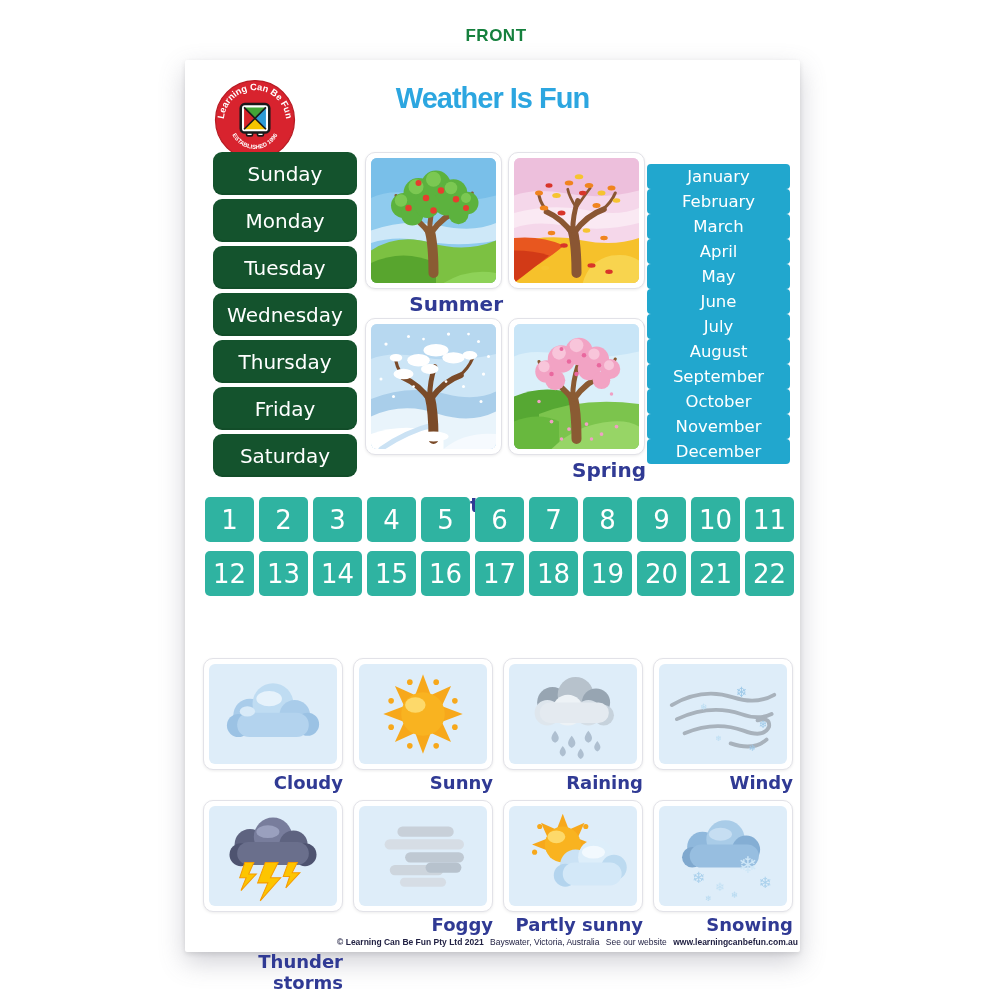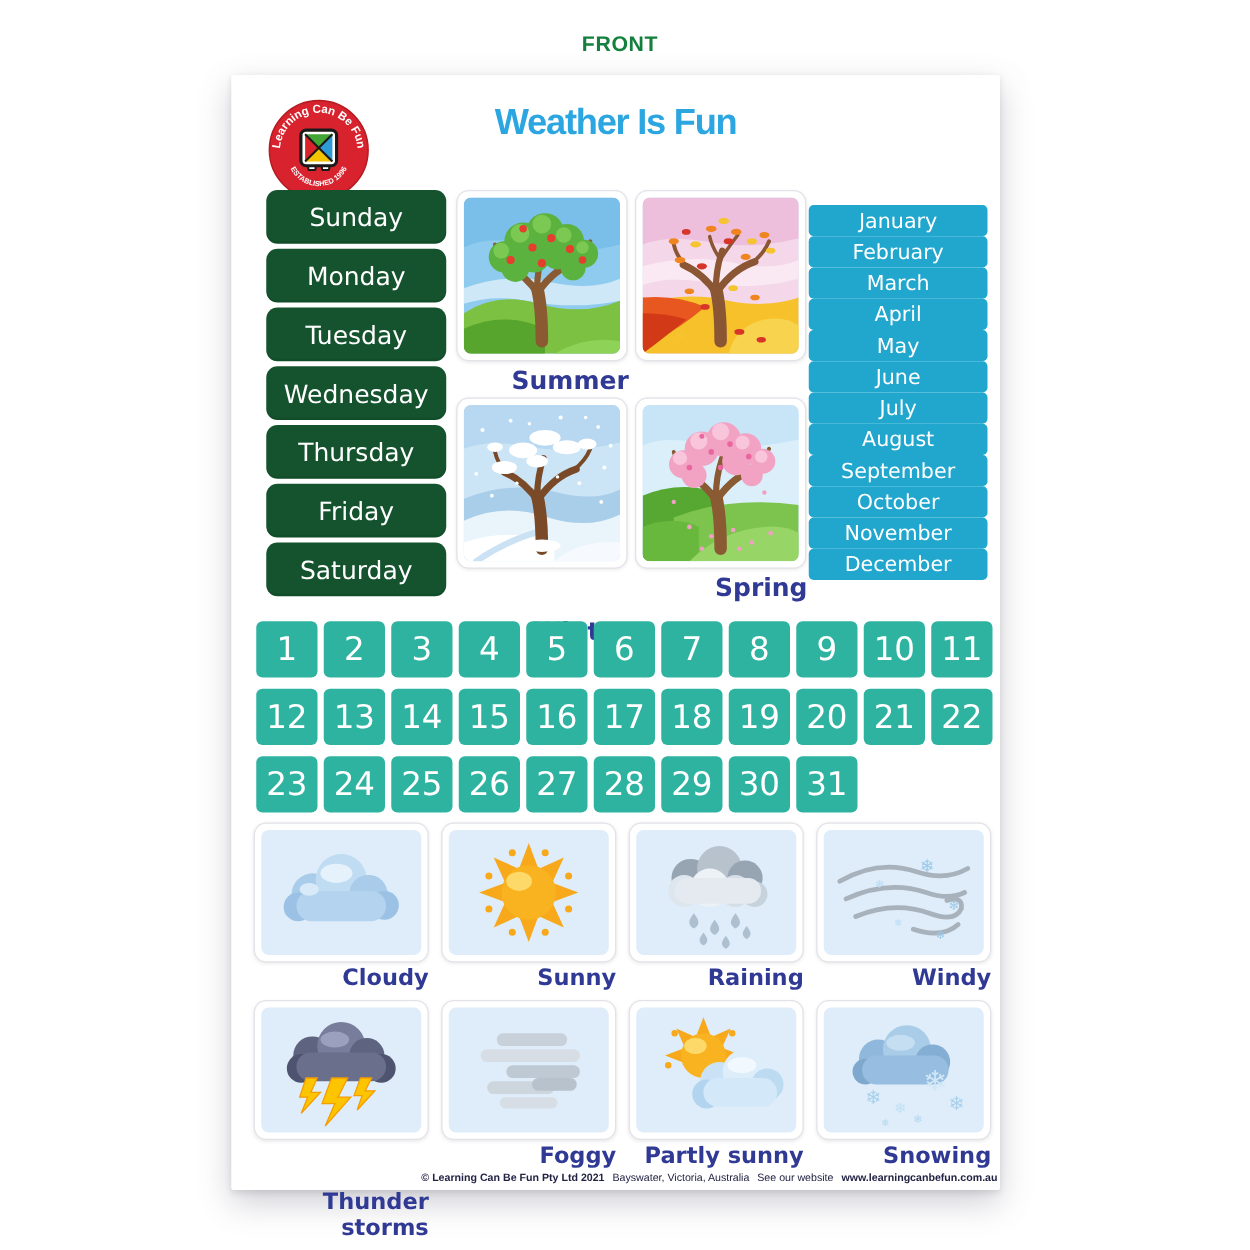--- a/index.html
+++ b/index.html
@@ -344,31 +344,20 @@
       <div class="date">14</div>
       <div class="date">15</div>
       <div class="date">16</div>
       <div class="date">17</div>
       <div class="date">18</div>
       <div class="date">19</div>
       <div class="date">20</div>
       <div class="date">21</div>
       <div class="date">22</div>
     </div>
-    <div class="date-row">
-      <div class="date">23</div>
-      <div class="date">24</div>
-      <div class="date">25</div>
-      <div class="date">26</div>
-      <div class="date">27</div>
-      <div class="date">28</div>
-      <div class="date">29</div>
-      <div class="date">30</div>
-      <div class="date">31</div>
-    </div>
   </div>
 
   <div class="card weather-card" style="left:18px;top:598px;">
     <div class="card-inner">
       <svg viewBox="0 0 100 78">
         <circle cx="32" cy="40" r="13" fill="#A9CCEA"></circle>
         <circle cx="50" cy="31" r="16" fill="#BFDCF2"></circle>
         <circle cx="67" cy="40" r="12" fill="#A9CCEA"></circle>
         <circle cx="77" cy="47" r="9" fill="#9BC2E4"></circle>
         <circle cx="23" cy="48" r="9" fill="#9BC2E4"></circle>

